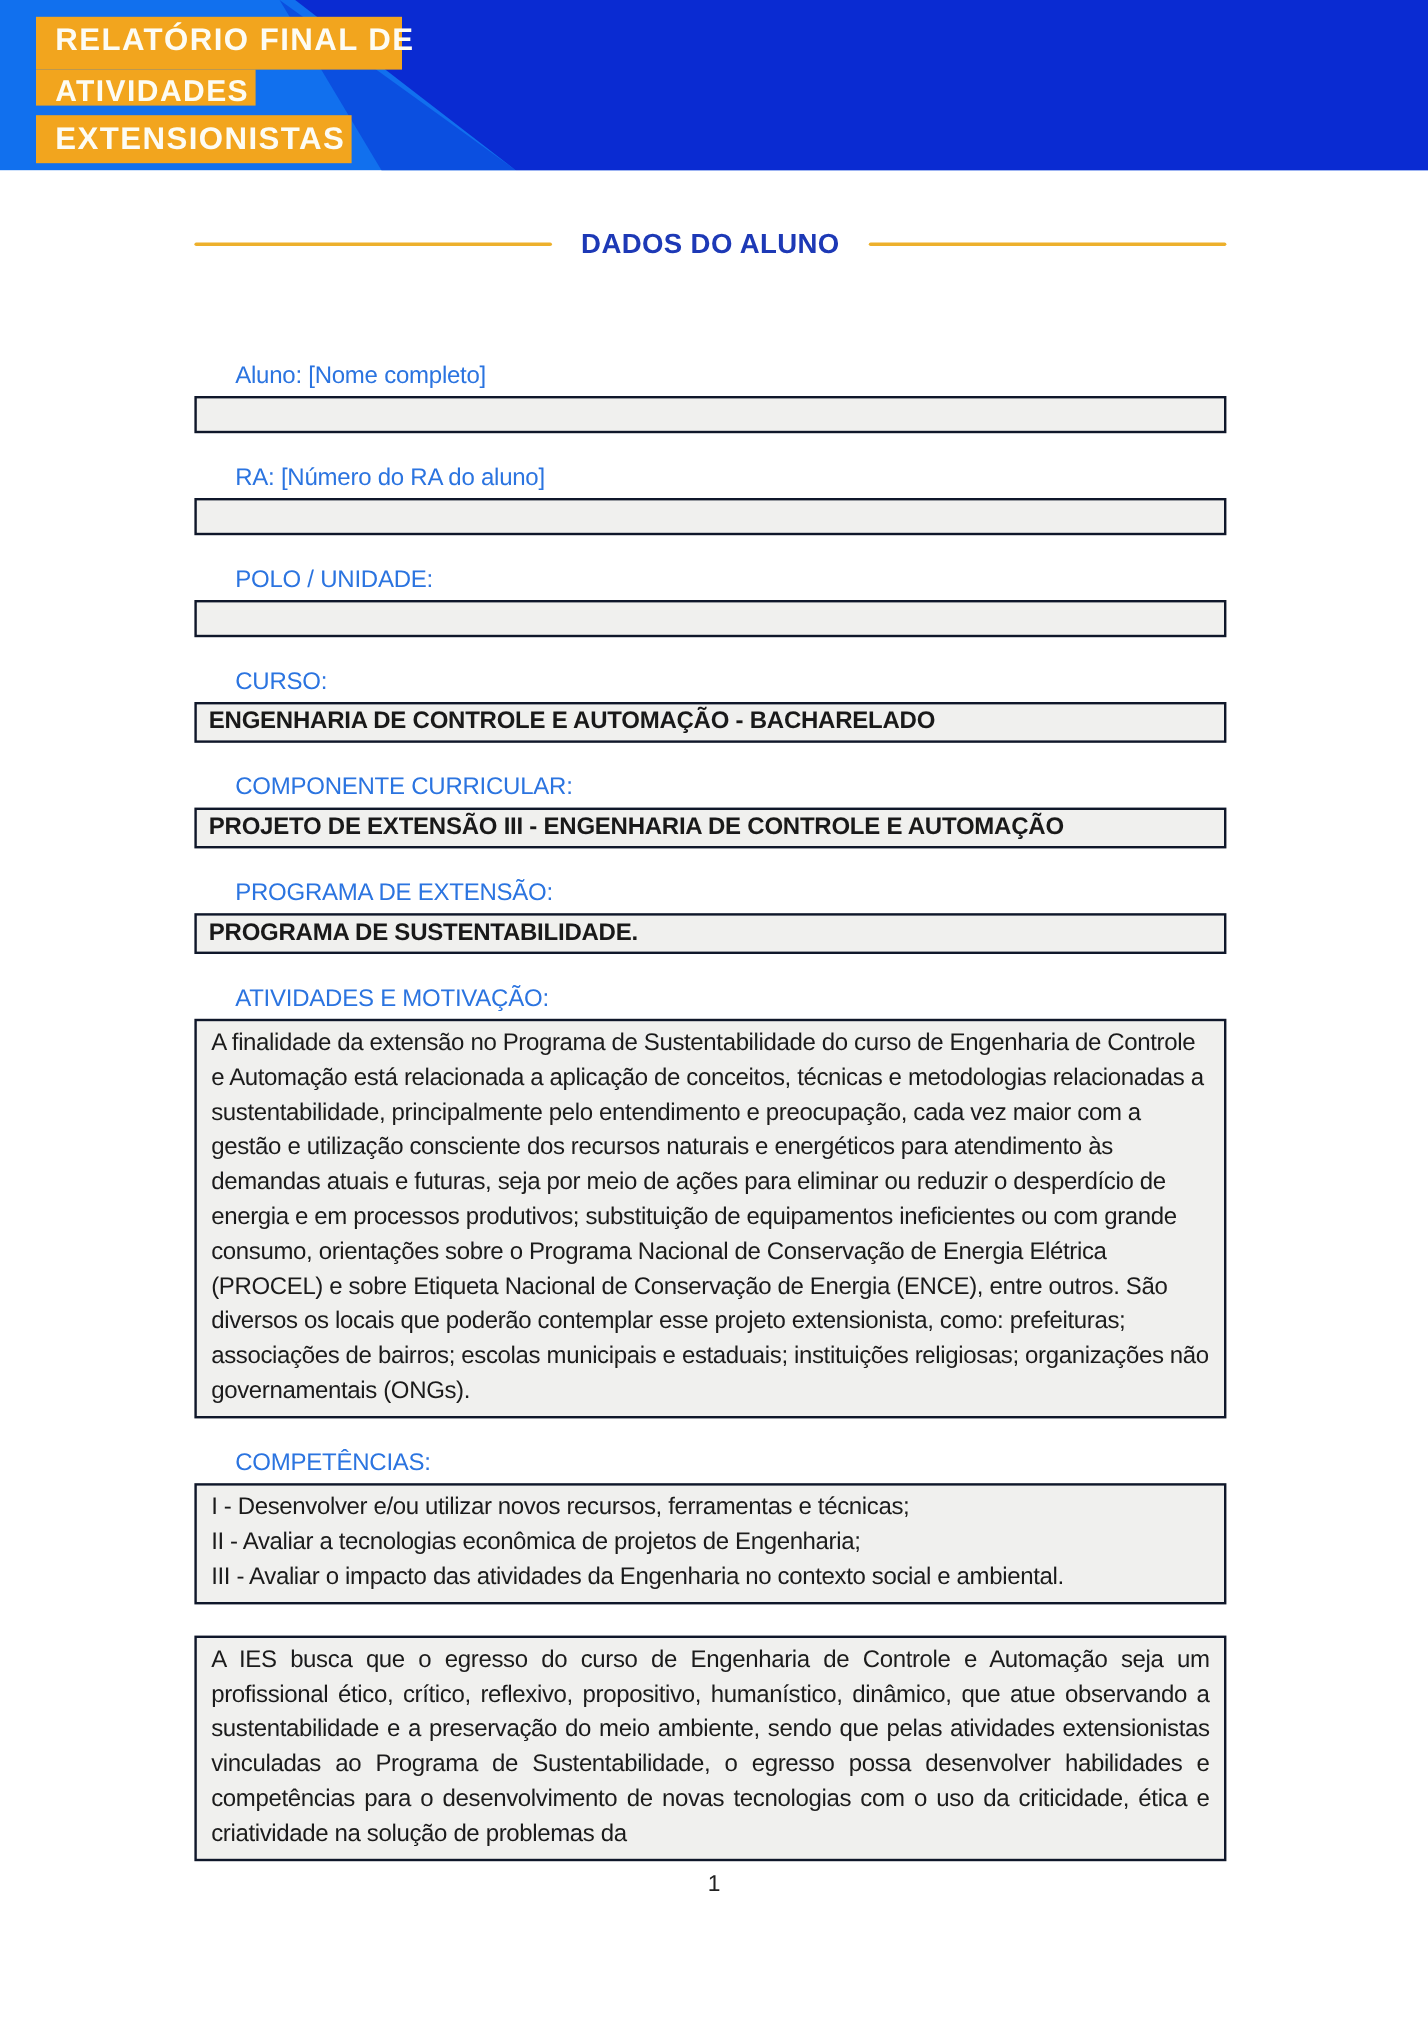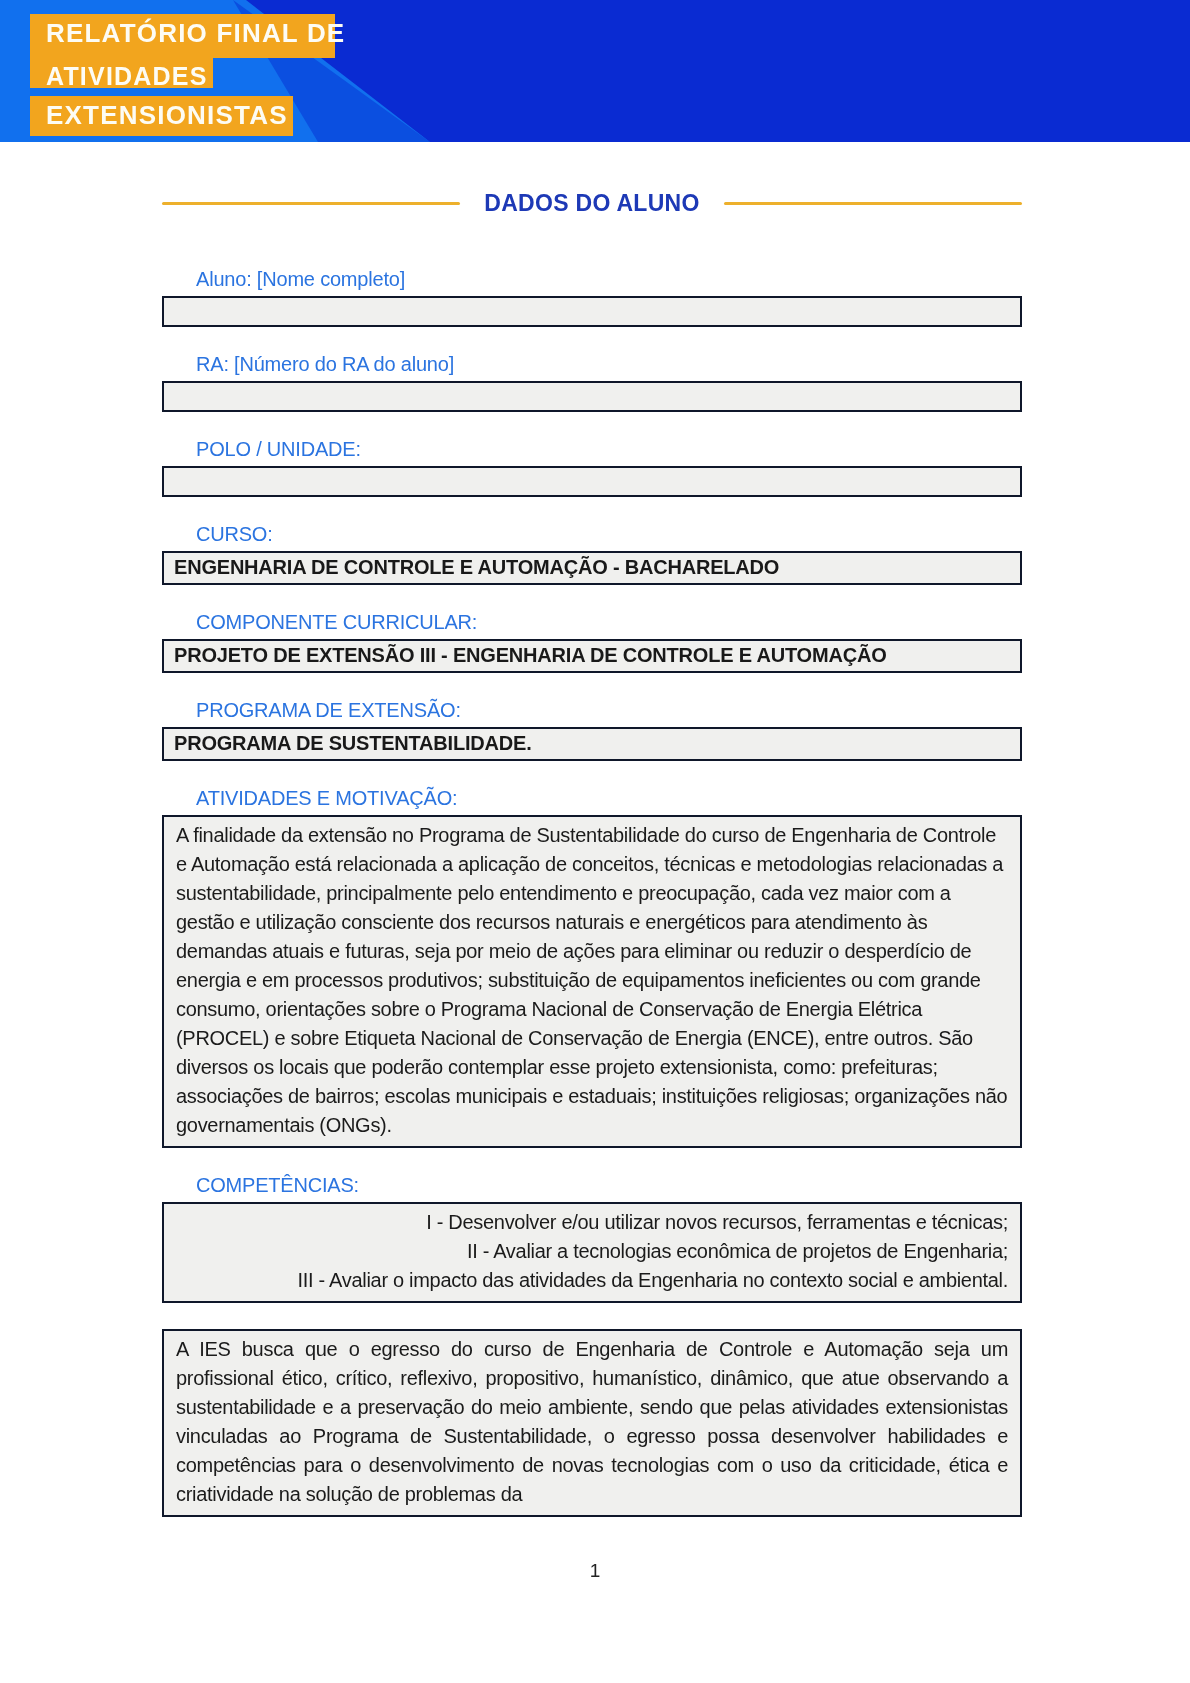--- a/index.html
+++ b/index.html
@@ -38,21 +38,21 @@
     position: absolute;
     left: 162px; top: 142px;
     width: 860px;
   }
 
   .title-row {
     margin-top: 46px;
     display: flex; align-items: center;
     gap: 24px;
     height: 30px;
-    margin-bottom: 50px;
+    margin-bottom: 84px;
   }
   .title-rule { flex: 1 1 auto; height: 3px; background: #EDB02C; border-radius: 2px; }
   .page-title {
     font-size: 23px; font-weight: 700;
     color: #1D39B6;
     letter-spacing: 0.3px;
     white-space: nowrap;
   }
 
   .group { margin-bottom: 26px; }
@@ -79,21 +79,21 @@
   }
   .box.para {
     font-weight: 400;
     font-size: 20px;
     line-height: 29px;
     padding: 4px 12px 6px 12px;
     color: #1b1b1b;
     letter-spacing: -0.3px;
   }
   .box.para.justify { text-align: justify; }
-  .box.para .line { display: block; text-align: right; }
+  .box.para .line { display: block; }
 
   .footer {
     position: absolute;
     left: 0; top: 1560px;
     width: 1190px;
     text-align: center;
     font-size: 19px;
     color: #222222;
   }
 </style>

